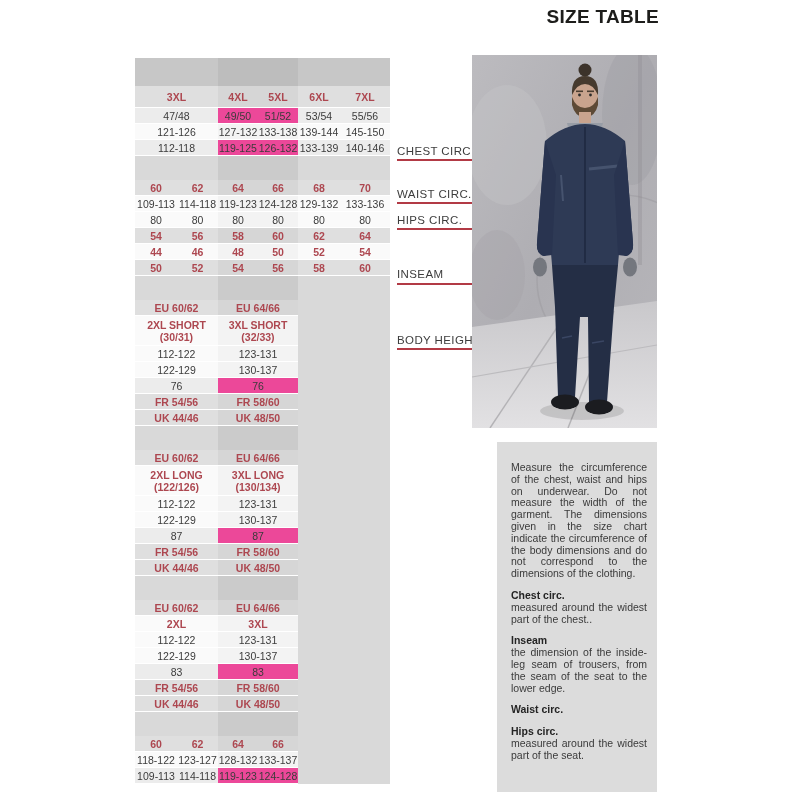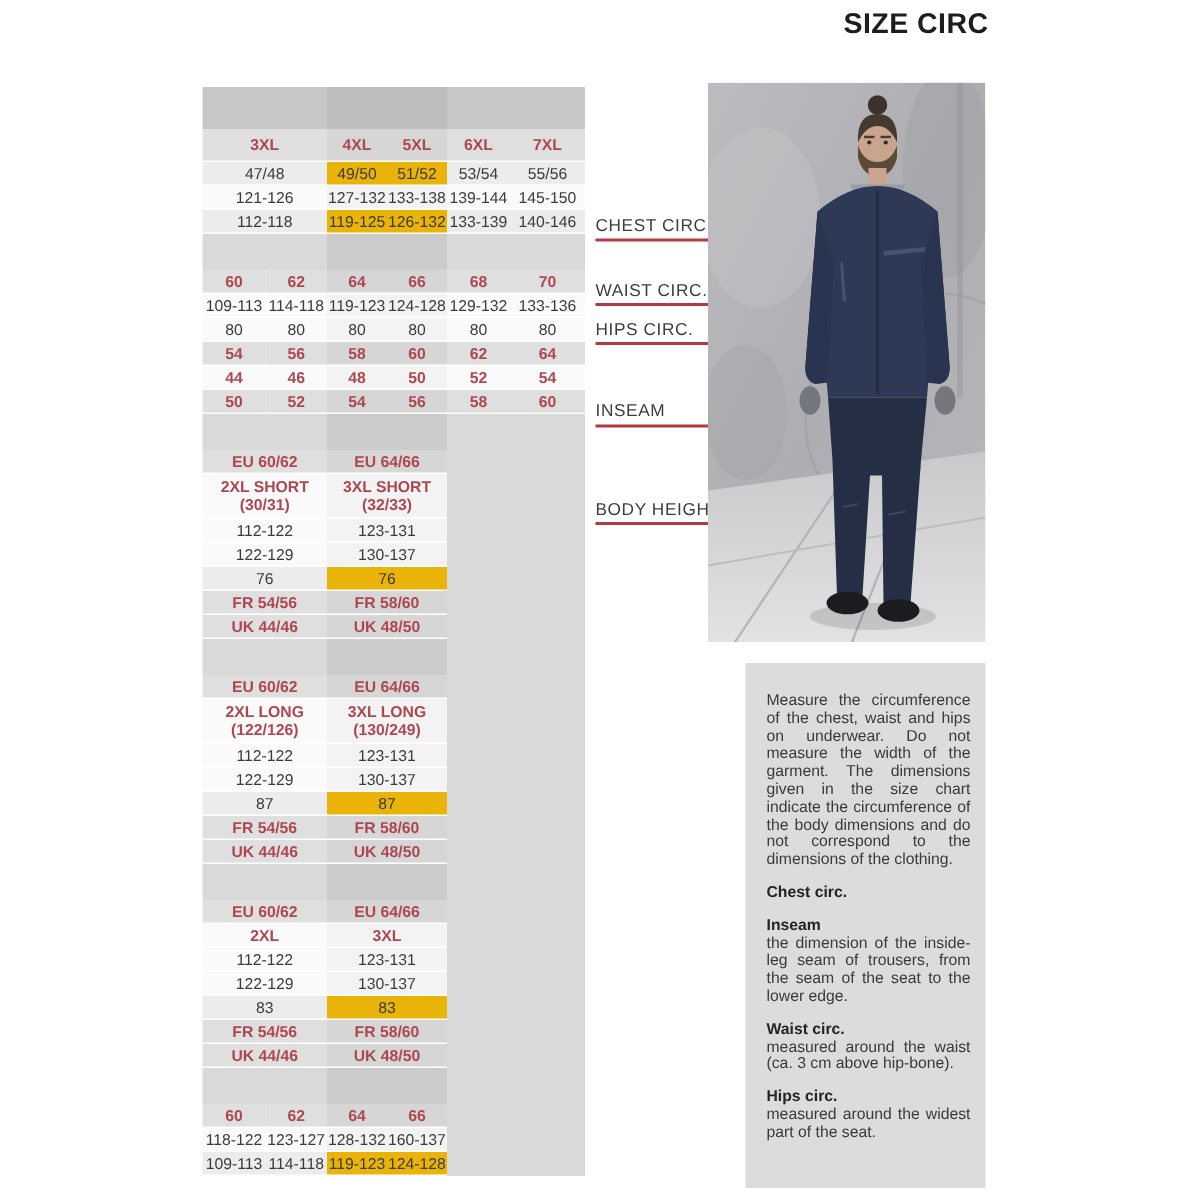--- a/index.html
+++ b/index.html
@@ -13,21 +13,21 @@
   
   .table{position:absolute;left:135px;top:58px;width:255px;font-size:10.5px;color:#3b3b3b;}
   .trow{display:grid;grid-template-columns:42px 41px 40px 40px 42px 50px;}
   .cell{display:flex;align-items:center;justify-content:center;box-sizing:border-box;
         border-bottom:1px solid #fff;white-space:pre-line;text-align:center;line-height:12px;}
   .r-row{height:16px}.r-size{height:22px}.r-tall{height:30px}
   .band{height:24px}.band-header{height:28px}
   .band .cell,.cell.filler{border-bottom:none;}
   .red{color:#ad4750;font-weight:700;}
   .s-gray{background:#dfdfdf}.s-gray.mid{background:#d6d6d6}
-  .s-lgray{background:#ececec}.s-lgray.mid{background:#eab308}
+  .s-lgray{background:#ececec}.s-lgray.mid{background:#ec4899}
   .s-white{background:#fafafa}.s-white.mid{background:#f3f3f3}
   .s-band{background:#d9d9d9}.s-band.mid{background:#cbcbcb}
   .s-hdr{background:#c7c7c7}.s-hdr.mid{background:#bdbdbd}
 
   
   .mlabel{position:absolute;left:397px;font-size:11.5px;font-weight:500;color:#3d3d3d;
           letter-spacing:.4px;white-space:nowrap;}
   .mline{position:absolute;height:1.5px;background:#b23a45;left:397px;}
   .ml0{top:145px}.ln0{top:159px;width:155px}
   .ml1{top:188px}.ln1{top:202px;width:163px}
@@ -48,21 +48,21 @@
          text-align:justify;color:#3a3a3a;}
   .panel p{margin:0;}
   .panel .def{margin-top:10px;}
   .panel .term{font-weight:700;color:#242424;}
 </style>
 </head>
 <body>
 
 <div class="canvas">
 
-  <h1 class="title">SIZE CIRC</h1>
+  <h1 class="title">SIZE TABLE</h1>
 
   <div class="table" id="size-table">
       <div class="trow band band-header">
         <div class="cell s-hdr" style="grid-column: span 2;"></div>
         <div class="cell s-hdr mid" style="grid-column: span 2;"></div>
         <div class="cell s-hdr" style="grid-column: span 2;"></div>
       </div>
       <div class="trow r-size">
         <div class="cell s-gray red" style="grid-column: span 2;">3XL</div>
         <div class="cell s-gray mid red" style="grid-column: span 1;">4XL</div>
@@ -193,21 +193,21 @@
       </div>
       <div class="trow r-row">
         <div class="cell s-gray red" style="grid-column: span 2;">EU 60/62</div>
         <div class="cell s-gray mid red" style="grid-column: span 2;">EU 64/66</div>
         <div class="cell s-band filler" style="grid-column: span 2;"></div>
       </div>
       <div class="trow r-tall">
         <div class="cell s-white red" style="grid-column: span 2;">2XL LONG
 (122/126)</div>
         <div class="cell s-white mid red" style="grid-column: span 2;">3XL LONG
-(130/249)</div>
+(130/134)</div>
         <div class="cell s-band filler" style="grid-column: span 2;"></div>
       </div>
       <div class="trow r-row">
         <div class="cell s-white" style="grid-column: span 2;">112-122</div>
         <div class="cell s-white mid" style="grid-column: span 2;">123-131</div>
         <div class="cell s-band filler" style="grid-column: span 2;"></div>
       </div>
       <div class="trow r-row">
         <div class="cell s-white" style="grid-column: span 2;">122-129</div>
         <div class="cell s-white mid" style="grid-column: span 2;">130-137</div>
@@ -277,21 +277,21 @@
         <div class="cell s-gray red" style="grid-column: span 1;">60</div>
         <div class="cell s-gray red" style="grid-column: span 1;">62</div>
         <div class="cell s-gray mid red" style="grid-column: span 1;">64</div>
         <div class="cell s-gray mid red" style="grid-column: span 1;">66</div>
         <div class="cell s-band filler" style="grid-column: span 2;"></div>
       </div>
       <div class="trow r-row">
         <div class="cell s-white" style="grid-column: span 1;">118-122</div>
         <div class="cell s-white" style="grid-column: span 1;">123-127</div>
         <div class="cell s-white mid" style="grid-column: span 1;">128-132</div>
-        <div class="cell s-white mid" style="grid-column: span 1;">160-137</div>
+        <div class="cell s-white mid" style="grid-column: span 1;">133-137</div>
         <div class="cell s-band filler" style="grid-column: span 2;"></div>
       </div>
       <div class="trow r-row">
         <div class="cell s-lgray" style="grid-column: span 1;">109-113</div>
         <div class="cell s-lgray" style="grid-column: span 1;">114-118</div>
         <div class="cell s-lgray mid" style="grid-column: span 1;">119-123</div>
         <div class="cell s-lgray mid" style="grid-column: span 1;">124-128</div>
         <div class="cell s-band filler" style="grid-column: span 2;"></div>
       </div>
     </div>
@@ -363,28 +363,28 @@
         <ellipse cx="127" cy="352" rx="14" ry="7.5" fill="#1b1c20"></ellipse>
       </g>
     </svg>
   </div>
 
   <aside class="panel">
     <p class="intro">Measure the circumference of the chest, waist and hips on underwear. Do not measure the width of the garment. The dimensions given in the size chart indicate the circumference of the body dimensions and do not correspond to the dimensions of the clothing.</p>
     <div id="defs">
         <div class="def">
           <div class="term">Chest circ.</div>
+          <div>measured around the widest part of the chest..</div>
         </div>
         <div class="def">
           <div class="term">Inseam</div>
           <div>the dimension of the inside-leg seam of trousers, from the seam of the seat to the lower edge.</div>
         </div>
         <div class="def">
           <div class="term">Waist circ.</div>
-          <div>measured around the waist (ca. 3 cm above hip-bone).</div>
         </div>
         <div class="def">
           <div class="term">Hips circ.</div>
           <div>measured around the widest part of the seat.</div>
         </div>
       </div>
   </aside>
 
 </div>
 

